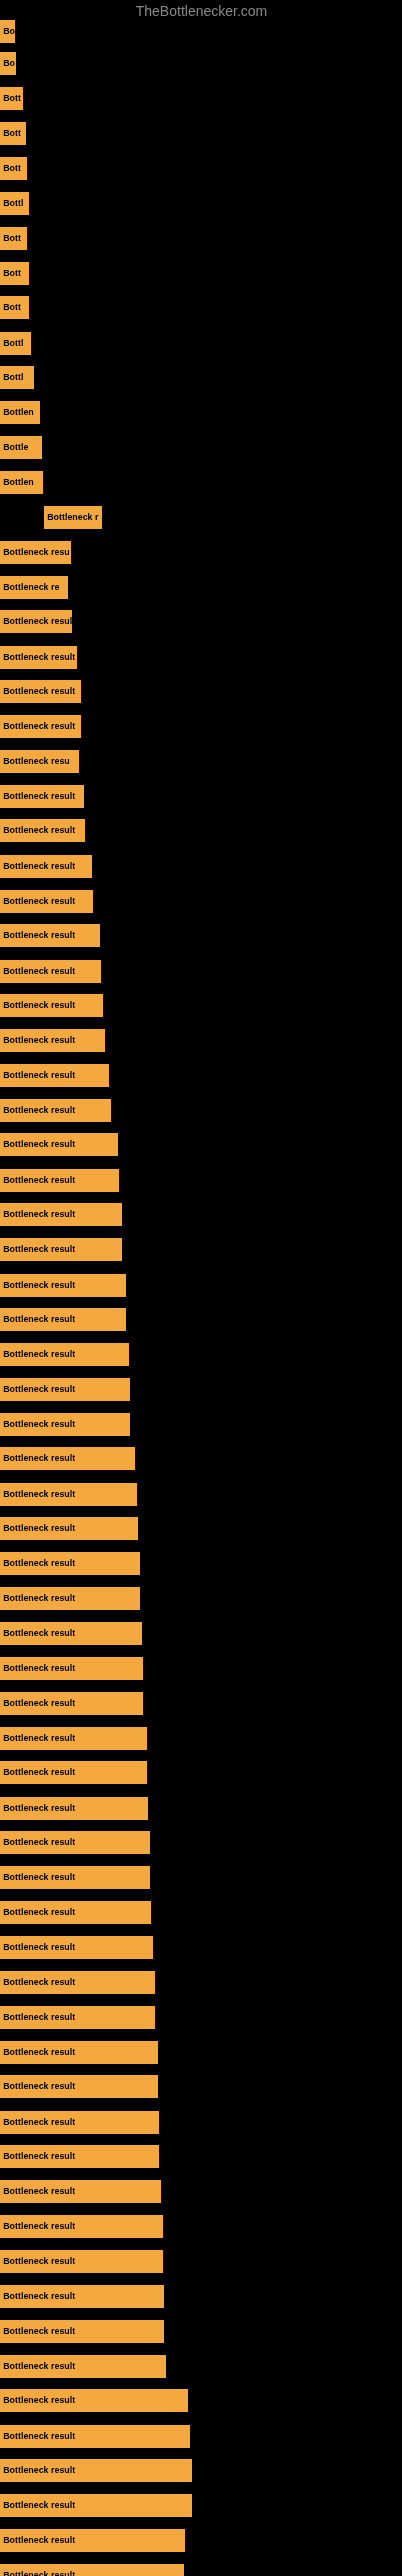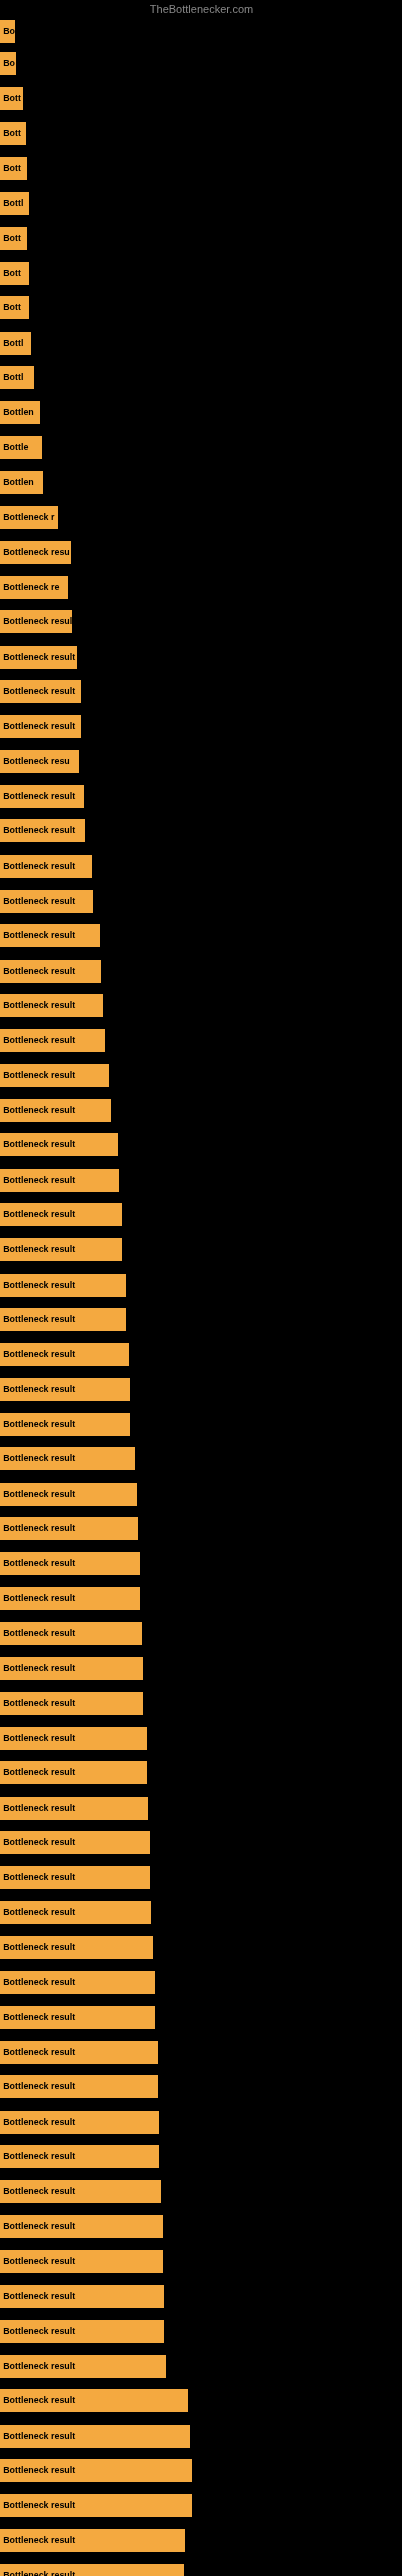--- a/index.html
+++ b/index.html
@@ -9,21 +9,21 @@
       min-height: 2576px;
       font-family: Arial, sans-serif;
       position: relative;
     }
     .site-title {
       position: absolute;
       top: 3.2px;
       left: 50%;
       transform: translateX(-50%);
       color: #888;
-      font-size: 11px;
+      font-size: 14px;
       white-space: nowrap;
     }
     .bar-container {
       position: absolute;
       left: 0;
       display: flex;
       align-items: center;
     }
     .bar {
       background-color: #F4A940;
@@ -110,21 +110,21 @@
       <div class="bar" style="width: 42px;">
         <span class="bar-label">Bottle</span>
       </div>
     </div>
     <div class="bar-container" style="top: 471px;">
       <div class="bar" style="width: 43px;">
         <span class="bar-label">Bottlen</span>
       </div>
     </div>
     <div class="bar-container" style="top: 506px;">
-      <div class="bar" style="width: 58px;">
+      <div class="bar" style="width: 58px; margin-left: 44px;">
         <span class="bar-label">Bottleneck r</span>
       </div>
     </div>
     <div class="bar-container" style="top: 541px;">
       <div class="bar" style="width: 71px;">
         <span class="bar-label">Bottleneck resu</span>
       </div>
     </div>
     <div class="bar-container" style="top: 576px;">
       <div class="bar" style="width: 68px;">

